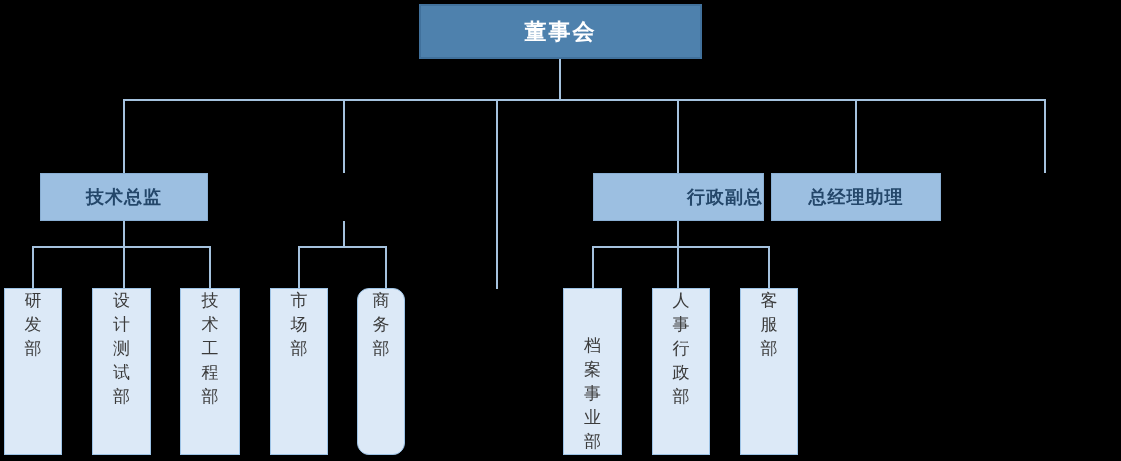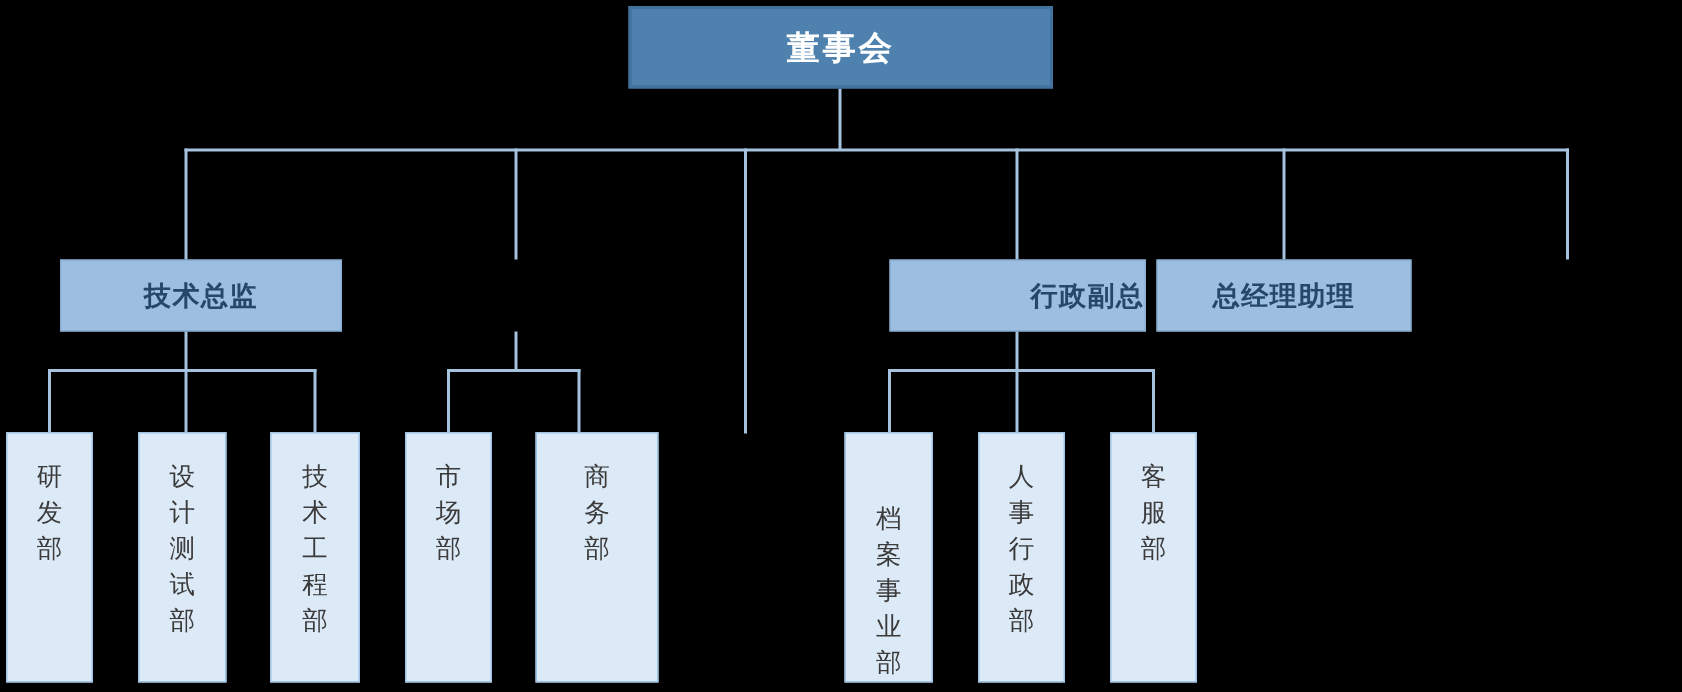--- a/index.html
+++ b/index.html
@@ -46,46 +46,45 @@
   }
   .node-l2 {
     top: 173px; height: 48px;
     background: var(--level2-fill);
     border: 1px solid var(--level2-border);
     color: var(--level2-text);
     font-size: 18px;
     font-weight: bold;
     letter-spacing: 1px;
   }
-  .node-l2.tech   { left: 40px;  width: 188px; }
+  .node-l2.tech   { left: 40px;  width: 168px; }
   .node-l2.biz    { left: 259px; width: 171px; }
   .node-l2.admin  { left: 593px; width: 171px; justify-content: flex-end; }
   .node-l2.gma    { left: 771px; width: 170px; justify-content: center; }
   .node-l2.expert { left: 946px; width: 172px; }
   .node-l3 {
     top: 288px; height: 167px;
     background: var(--level3-fill);
     border: 1px solid var(--level3-border);
     color: var(--level3-text);
     font-size: 17px;
     align-items: flex-start;
   }
   .node-l3 .vlabel {
     width: 1.1em;
-    margin-top: 17px;
     line-height: 24px;
     text-align: center;
     word-break: break-all;
     line-break: anywhere;
   }
   .node-l3.yanfa    { left: 4px;   width: 58px; }
   .node-l3.sheji    { left: 92px;  width: 59px; }
   .node-l3.jishu    { left: 180px; width: 60px; }
   .node-l3.shichang { left: 270px; width: 58px; }
-  .node-l3.shangwu  { left: 357px; width: 82px; }
+  .node-l3.shangwu  { left: 357px; width: 48px; border-radius: 12px; }
   .node-l3.caiwu    { left: 467px; width: 60px; }
   .node-l3.dangan   { left: 563px; width: 59px; align-items: flex-end; }
   .node-l3.renshi   { left: 652px; width: 58px; }
   .node-l3.kefu     { left: 740px; width: 58px; }
   .line {
     position: absolute;
     background: var(--connector);
   }
   
   .ln-root-v   { left: 559px;  top: 59px;  width: 2px;   height: 41px; }

